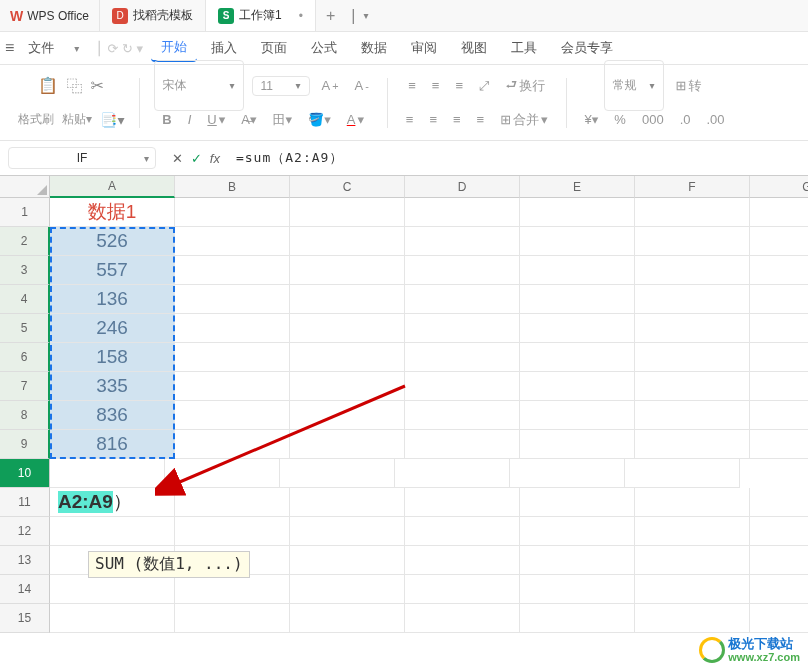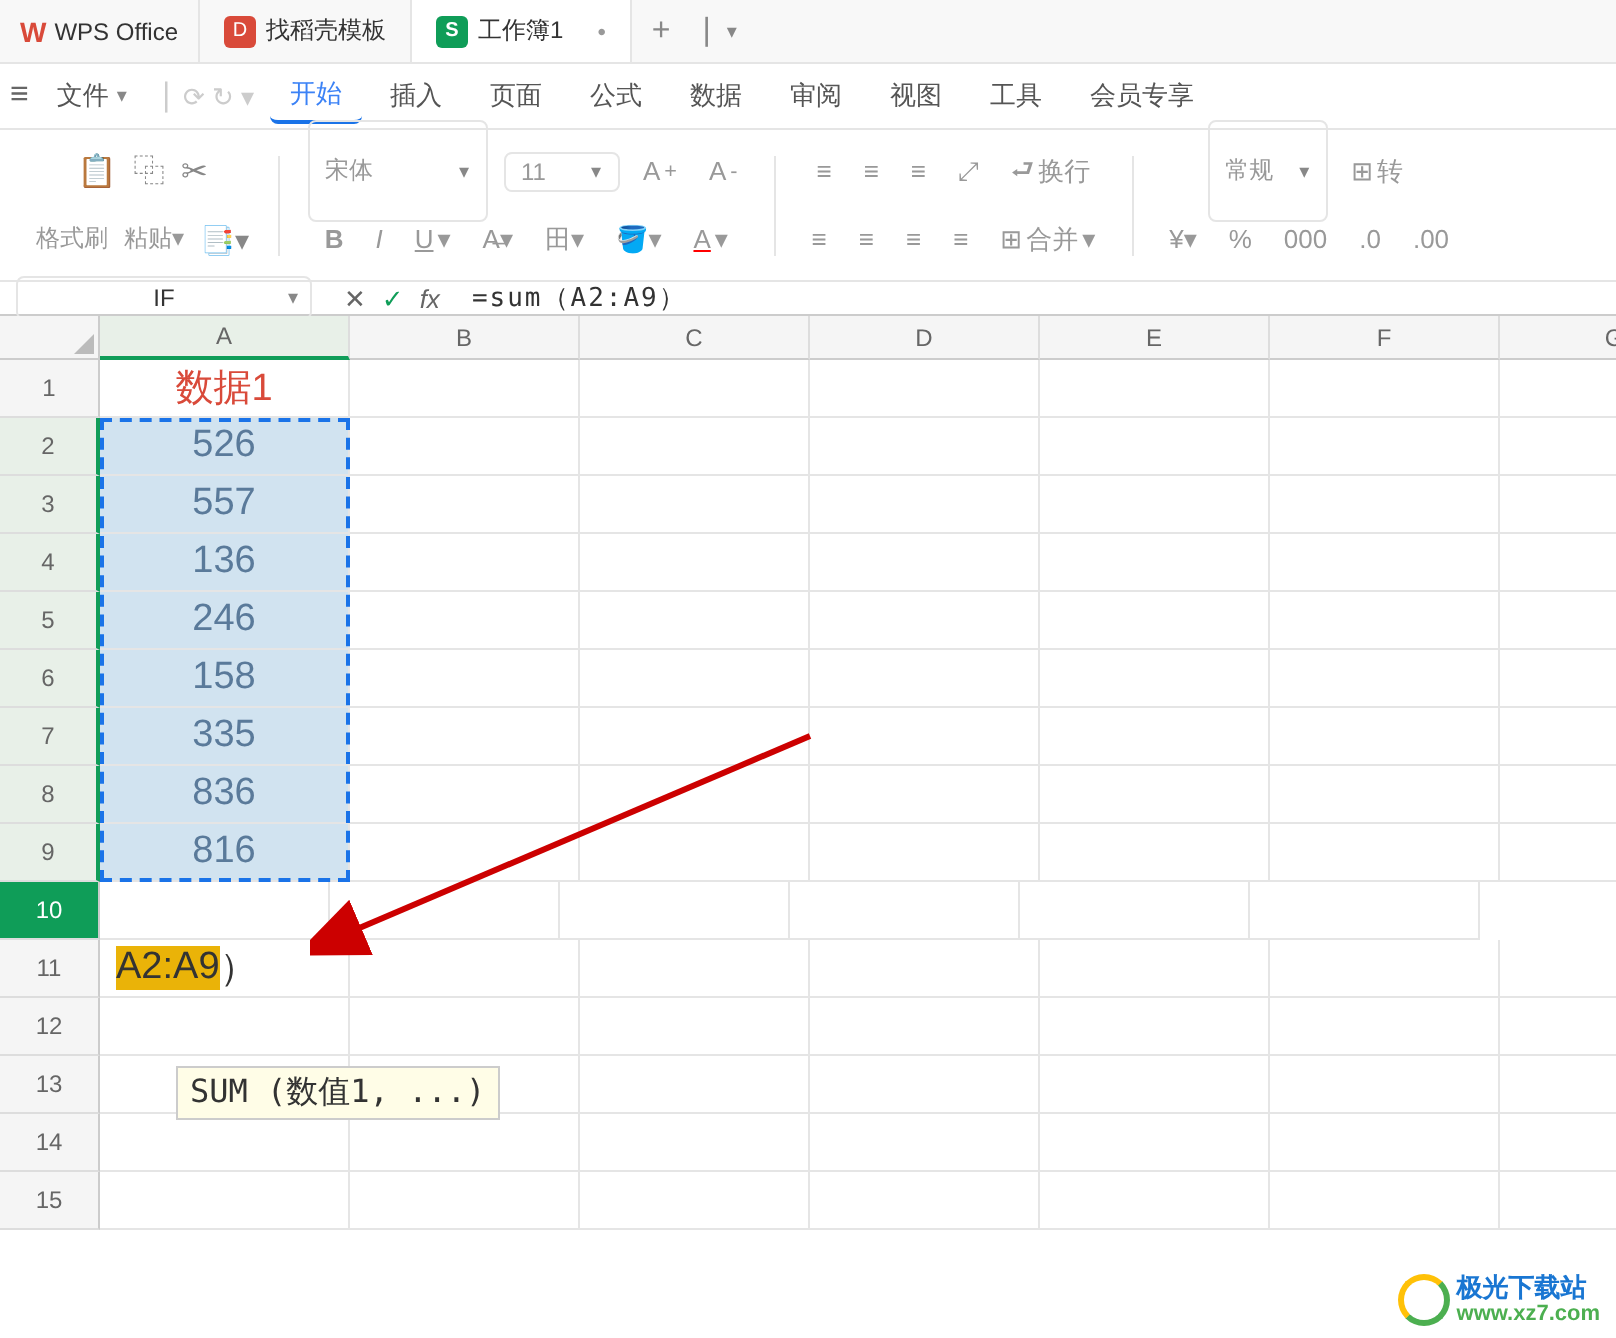--- a/index.html
+++ b/index.html
@@ -14,37 +14,37 @@
 .tab.active-doc { background: #fff; }
 .tab-icon-red { width: 16px; height: 16px; background: #d94a3a; border-radius: 3px; display: flex; align-items: center; justify-content: center; color: #fff; font-size: 10px; }
 .tab-icon-green { width: 16px; height: 16px; background: #0f9d58; border-radius: 3px; display: flex; align-items: center; justify-content: center; color: #fff; font-size: 10px; font-weight: bold; }
 .tab-dirty { color: #999; margin-left: 12px; }
 .tab-add { padding: 0 10px; color: #888; font-size: 16px; }
 
 
 .menubar { height: 32px; display: flex; align-items: center; padding: 0 5px; gap: 4px; font-size: 13px; color: #555; }
 .menu-item { padding: 4px 10px; border-radius: 4px; }
 .menu-item.active { color: #3b82f6; border-bottom: 2px solid #1a73e8; }
-.menu-file { display: flex; align-items: center; gap: 4px; }
+.menu-file { display: flex; align-items: center; gap: 20px; }
 .menu-hamburger { font-size: 16px; color: #666; }
 
 
 .ribbon { height: 76px; border-top: 1px solid #e5e5e5; background: #fff; display: flex; align-items: center; padding: 0 10px; gap: 2px; }
 .ribbon-group { display: flex; flex-direction: column; align-items: center; padding: 0 8px; height: 60px; justify-content: space-between; }
 .ribbon-row { display: flex; align-items: center; gap: 8px; height: 26px; }
 .ribbon-sep { width: 1px; height: 50px; background: #e5e5e5; margin: 0 4px; }
 .ribbon-icon { font-size: 16px; color: #888; }
 .ribbon-label { font-size: 12px; color: #999; }
 .ribbon-btn { display: flex; align-items: center; gap: 2px; padding: 2px 4px; font-size: 13px; color: #999; }
 .font-select { border: 1px solid #e5e5e5; border-radius: 4px; padding: 16px 8px; font-size: 12px; color: #999; min-width: 90px; display: flex; justify-content: space-between; align-items: center; }
 .size-select { border: 1px solid #e5e5e5; border-radius: 4px; padding: 2px 8px; font-size: 12px; color: #999; width: 58px; display: flex; justify-content: space-between; align-items: center; }
 .caret { color: #888; font-size: 10px; }
 
 
-.formula-bar { height: 18px; border-top: 1px solid #e5e5e5; border-bottom: 1px solid #ccc; display: flex; align-items: center; background: #fff; justify-content: center; }
+.formula-bar { height: 36px; border-top: 1px solid #e5e5e5; border-bottom: 1px solid #ccc; display: flex; align-items: center; background: #fff; justify-content: center; }
 .name-box { width: 148px; border: 1px solid #e5e5e5; border-radius: 4px; margin: 2px 8px; padding: 2px 8px; font-size: 12px; display: flex; justify-content: center; align-items: center; height: 22px; color: #333; position: relative; }
 .name-box .caret { position: absolute; right: 6px; }
 .formula-icons { display: flex; align-items: center; gap: 8px; padding: 0 8px; color: #666; font-size: 13px; }
 .formula-icons .check { color: #0f9d58; }
 .formula-input { flex: 1; padding: 0 8px; font-size: 13px; color: #333; font-family: monospace; letter-spacing: 1px; }
 
 
 .grid-area { position: relative; }
 .corner { position: absolute; left: 0; top: 0; width: 50px; height: 22px; background: #f5f5f5; border-right: 1px solid #ccc; border-bottom: 1px solid #ccc; display: flex; align-items: flex-end; justify-content: flex-end; }
 .corner-tri { width: 0; height: 0; border-left: 10px solid transparent; border-bottom: 10px solid #bbb; margin: 2px; }
@@ -56,21 +56,21 @@
 .row-header.hl { background: #e8f0e8; border-right: 2px solid #0f9d58; }
 .row-header.active { background: #0f9d58; color: #ffffff; }
 .cells { position: absolute; left: 50px; top: 22px; }
 .cell-row { display: flex; height: 29px; }
 .cell { width: 115px; height: 29px; border-right: 1px solid #e5e5e5; border-bottom: 1px solid #e5e5e5; display: flex; align-items: center; justify-content: center; font-size: 17px; color: #333; position: relative; }
 .cell.colA { width: 125px; }
 .cell.header-cell { color: #d94a3a; font-size: 19px; }
 .cell.data-cell { background: #d1e3f0; color: #5a7a9a; font-size: 19px; }
 .cell.formula-cell { justify-content: flex-start; padding-left: 8px; font-family: "SimSun", monospace; font-size: 19px; border: 2px solid #0f9d58; background: #fff; }
 .cell.overflow-cell { justify-content: flex-start; padding-left: 8px; font-family: "SimSun", monospace; font-size: 19px; background: #fff; }
-.overflow-cell .ref { background: #eab308; }
+.overflow-cell .ref { background: #5eead4; font-weight: bold; }
 
 
 .marching { position: absolute; border: 2px dashed #1a73e8; pointer-events: none; }
 .fill-handle { position: absolute; width: 6px; height: 6px; background: #0f9d58; border: 1px solid #fff; }
 
 
 .tooltip { position: absolute; background: #fffde7; border: 1px solid #ccc; padding: 2px 6px; font-size: 16px; color: #333; font-family: "SimSun", monospace; }
 
 
 .arrow-svg { position: absolute; pointer-events: none; }

